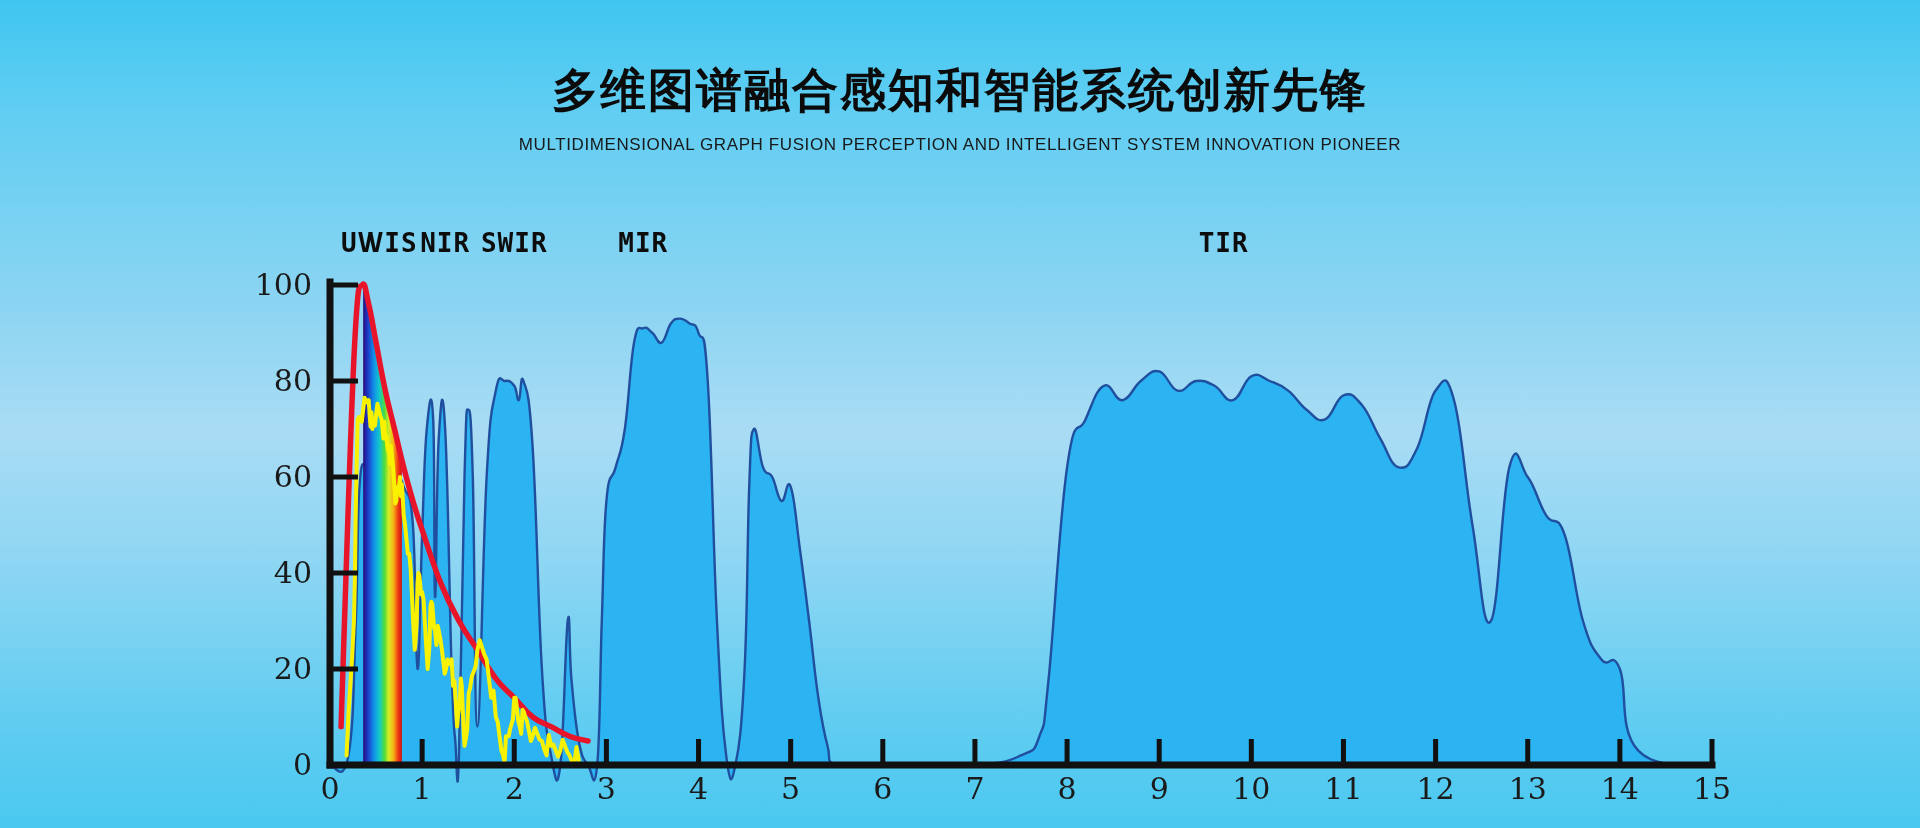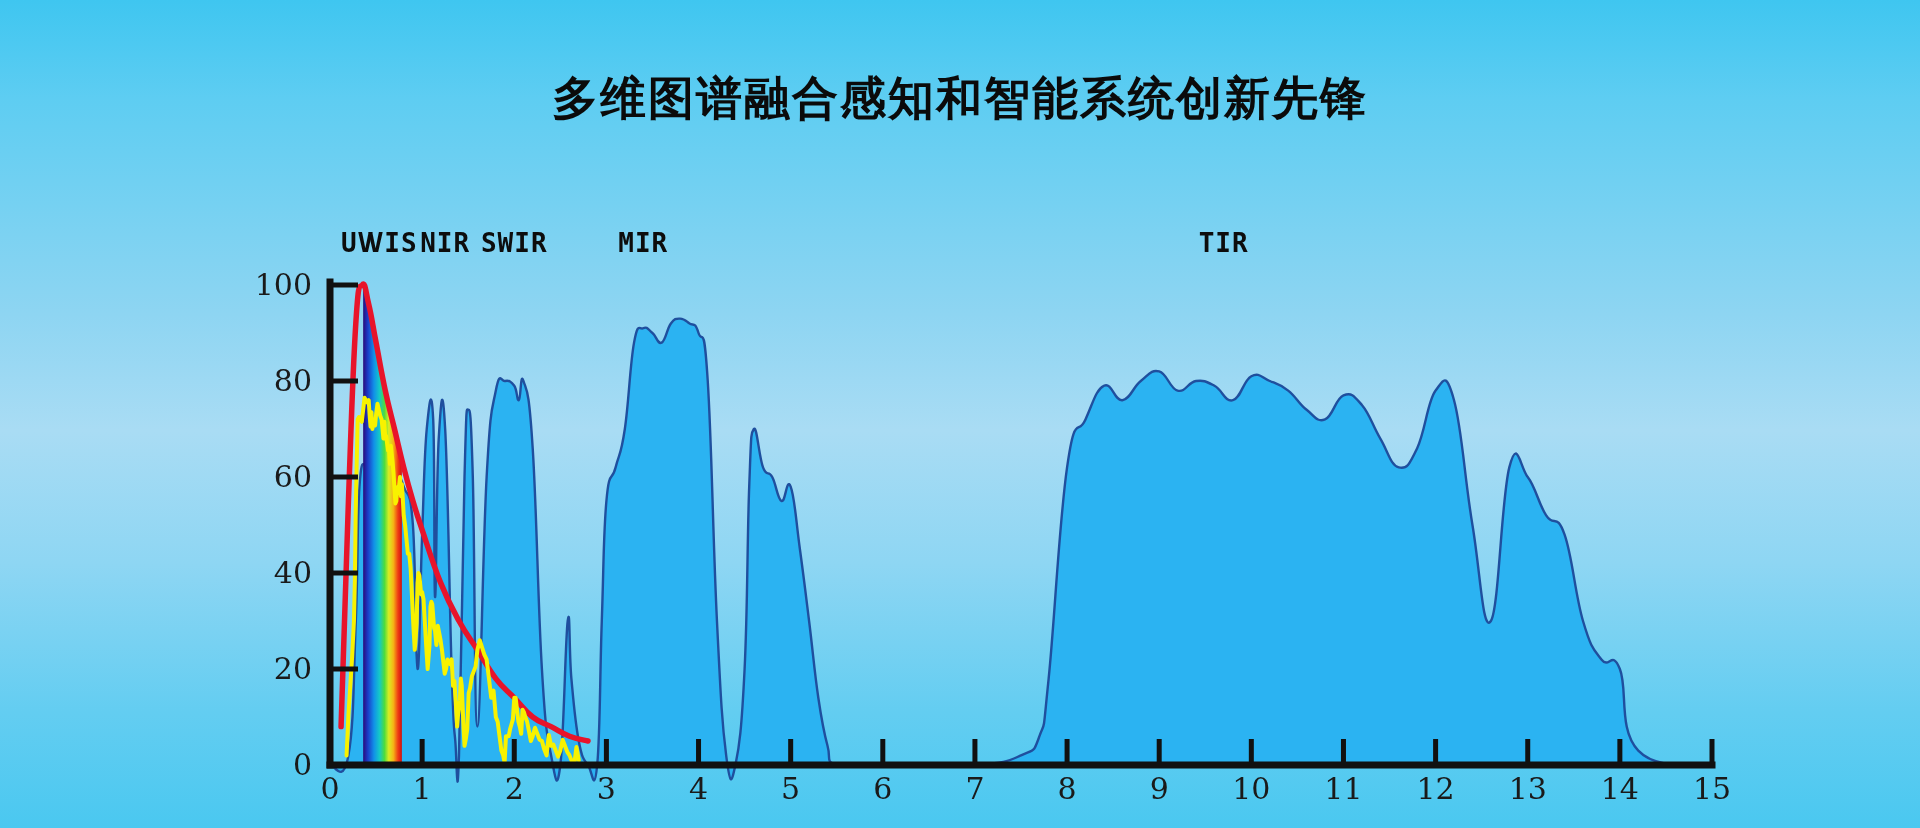--- a/index.html
+++ b/index.html
@@ -31,21 +31,21 @@
     text-align: center;
     padding-top: 56px;
   }
   #title {
     font-family: "Liberation Sans", "DejaVu Sans", sans-serif;
     font-size: 46px;
     font-weight: bold;
     color: #0b0b0b;
     letter-spacing: 2px;
     line-height: 1.15;
-    margin: 16px;
+    margin: 8px;
   }
   #subtitle {
     font-family: "Liberation Sans", sans-serif;
     font-size: 17px;
     font-weight: 400;
     color: #17191b;
     letter-spacing: 0.6px;
     margin-top: 18px;
   }
 
@@ -81,20 +81,21 @@
     stroke: #111111;
     stroke-width: 5;
     fill: none;
   }
 </style>
 </head>
 <body>
 
 <div id="header">
   <h1 id="title">多维图谱融合感知和智能系统创新先锋</h1>
+  <div id="subtitle">MULTIDIMENSIONAL GRAPH FUSION PERCEPTION AND INTELLIGENT SYSTEM INNOVATION PIONEER</div>
 </div>
 
 <div id="chart-wrap">
   <svg id="chart-svg" width="1920" height="828" viewBox="0 0 1920 828">
     <defs>
       <linearGradient id="visGrad" x1="0" y1="0" x2="1" y2="0">
         <stop offset="0.00" stop-color="#2a0b7a"></stop>
         <stop offset="0.12" stop-color="#1a3cc8"></stop>
         <stop offset="0.28" stop-color="#1191e8"></stop>
         <stop offset="0.42" stop-color="#14c8c8"></stop>

